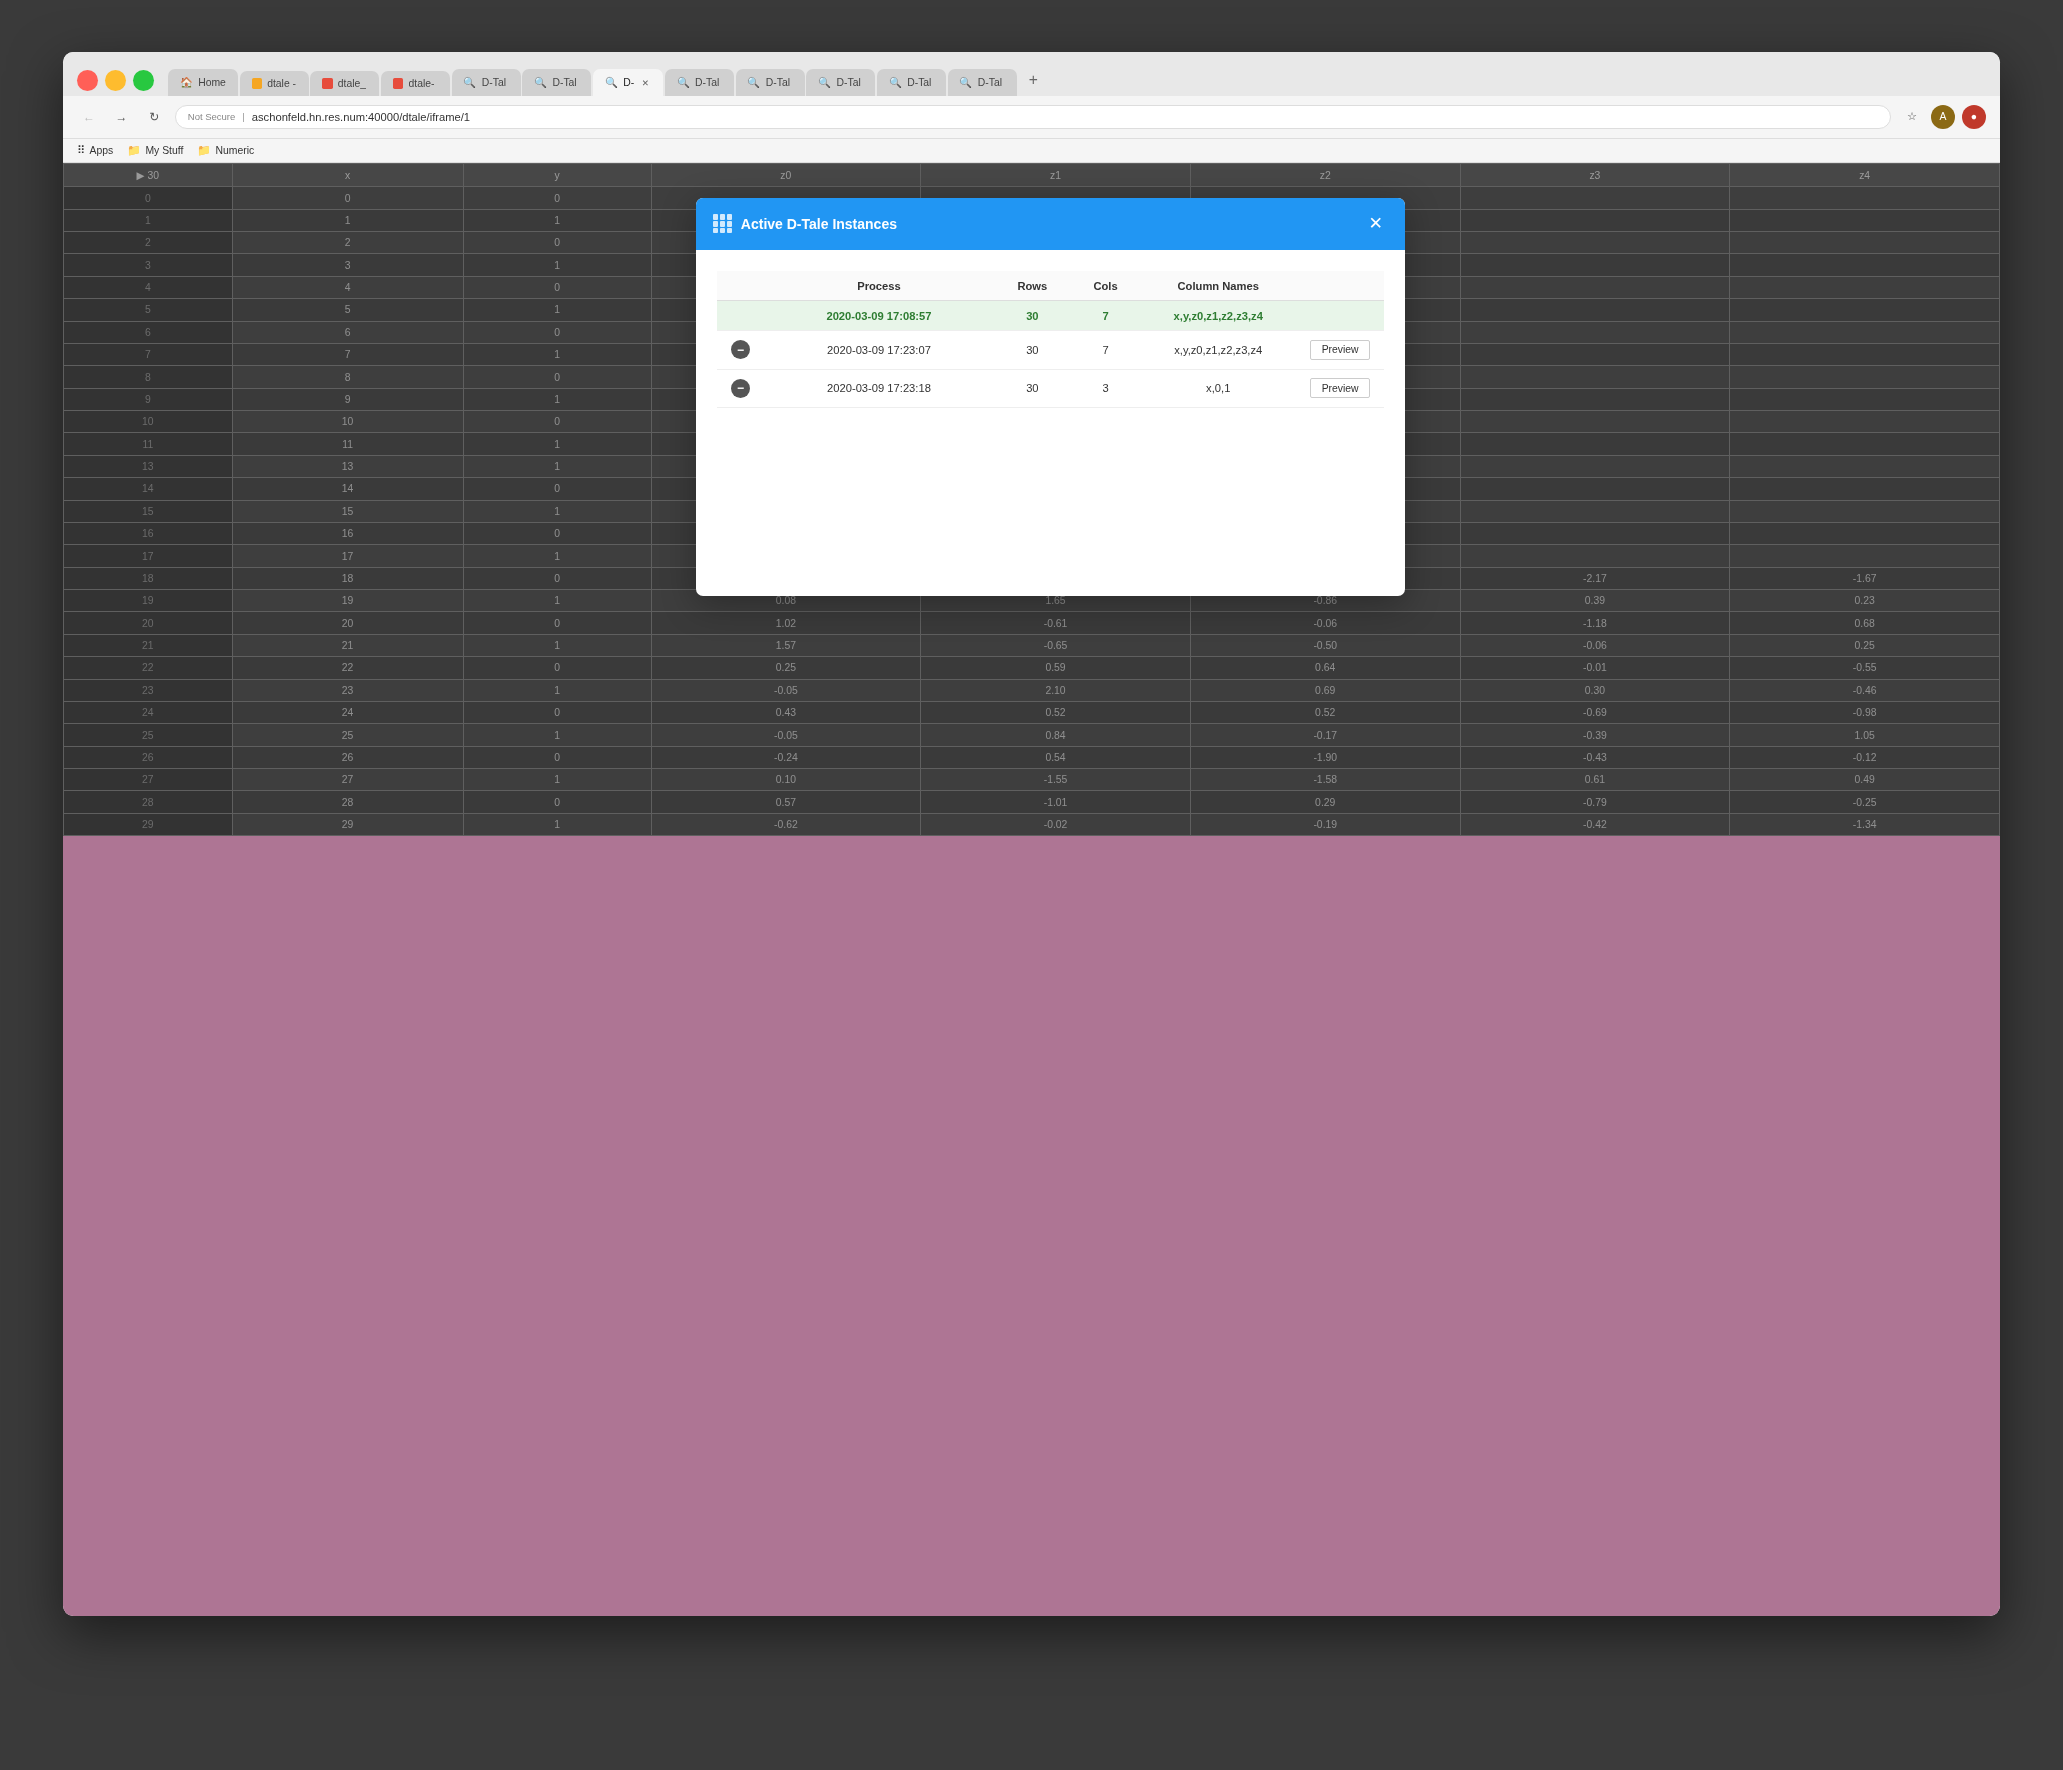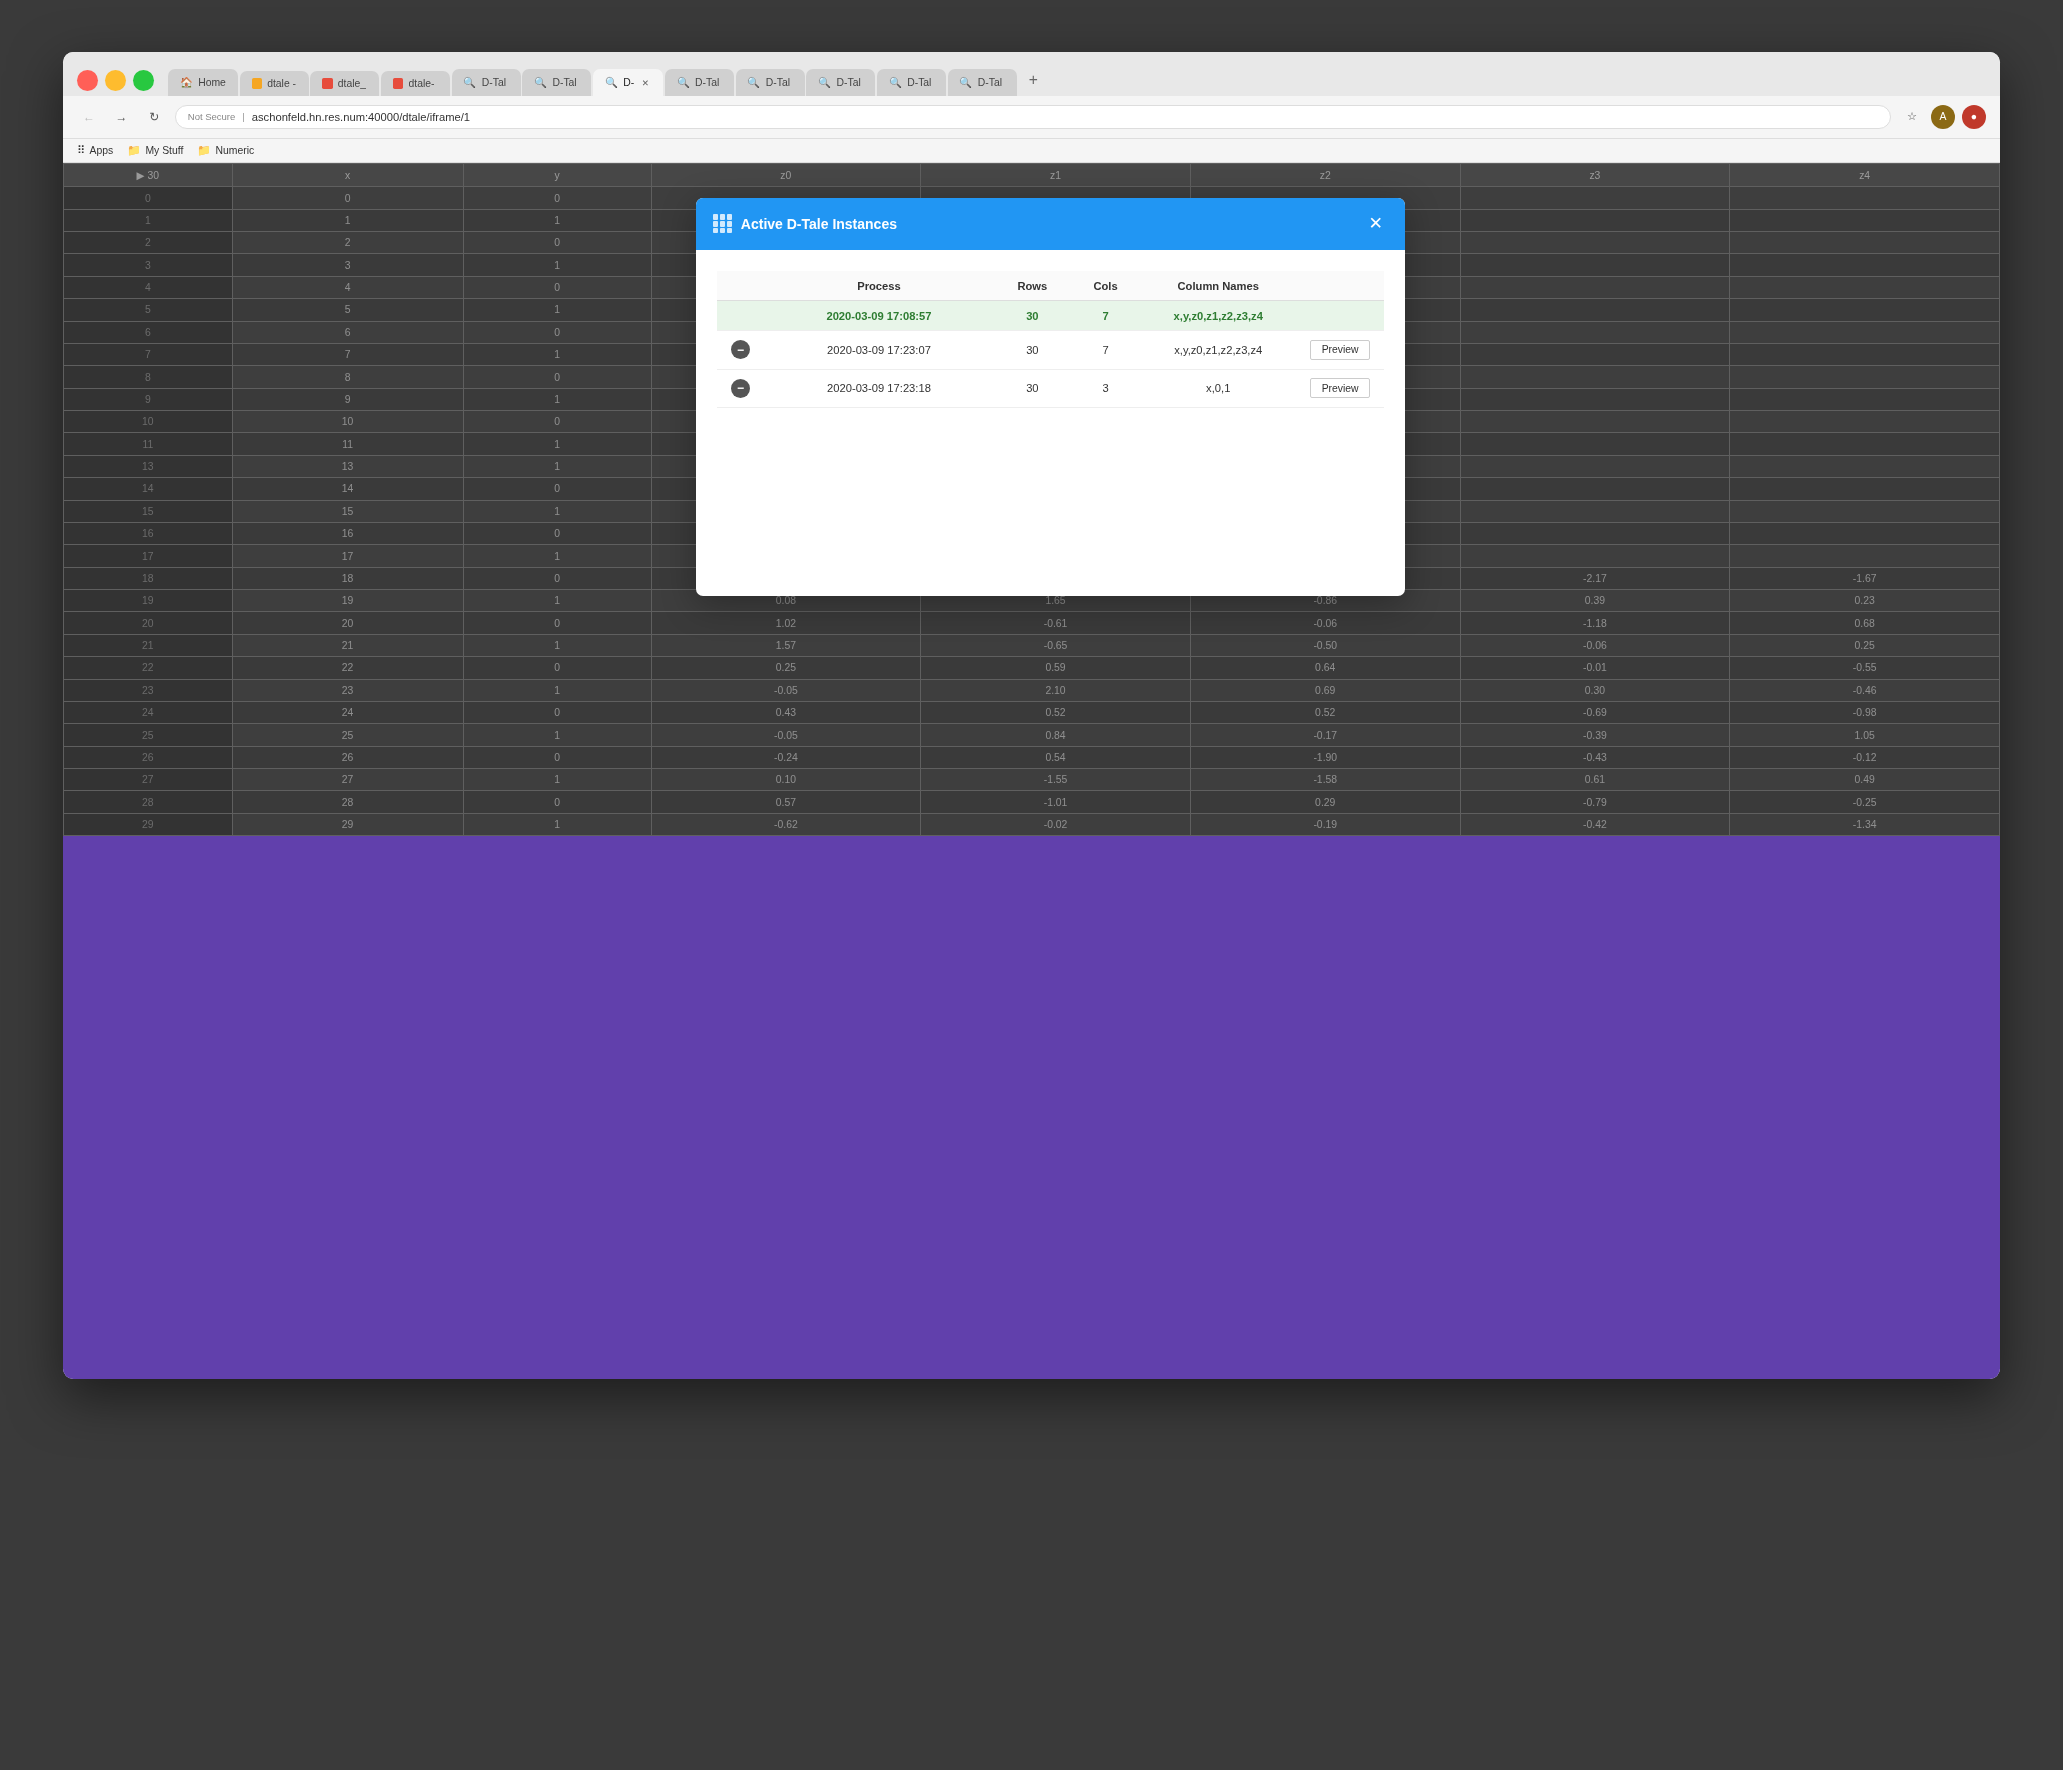--- a/index.html
+++ b/index.html
@@ -135,24 +135,24 @@
       display: flex;
       align-items: center;
       gap: 4.3px;
       color: #333;
       cursor: pointer;
     }
     .bookmark-icon { font-size: 11.2px; }
 
     
     .content-area {
-      background: #8b5cf6;
+      background: #f9a8d4;
       position: relative;
       overflow: hidden;
-      height: 1216px;
+      height: 1453px;
     }
 
     
     .modal-overlay {
       position: absolute;
       top: 0; left: 0; right: 0; bottom: 0;
       background: rgba(0,0,0,0.3);
       display: flex;
       align-items: flex-start;
       justify-content: center;

